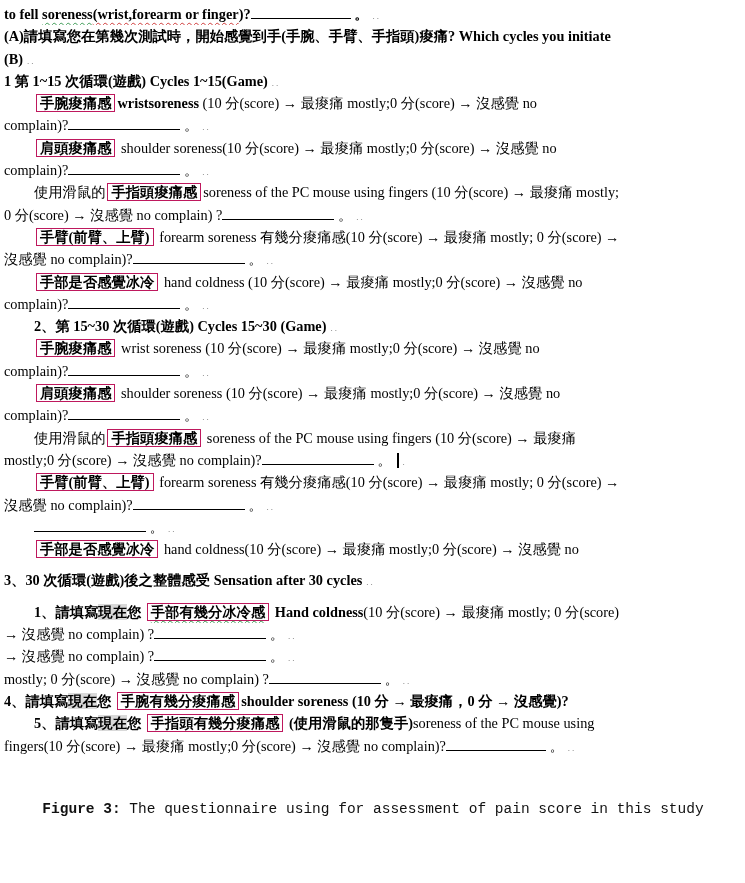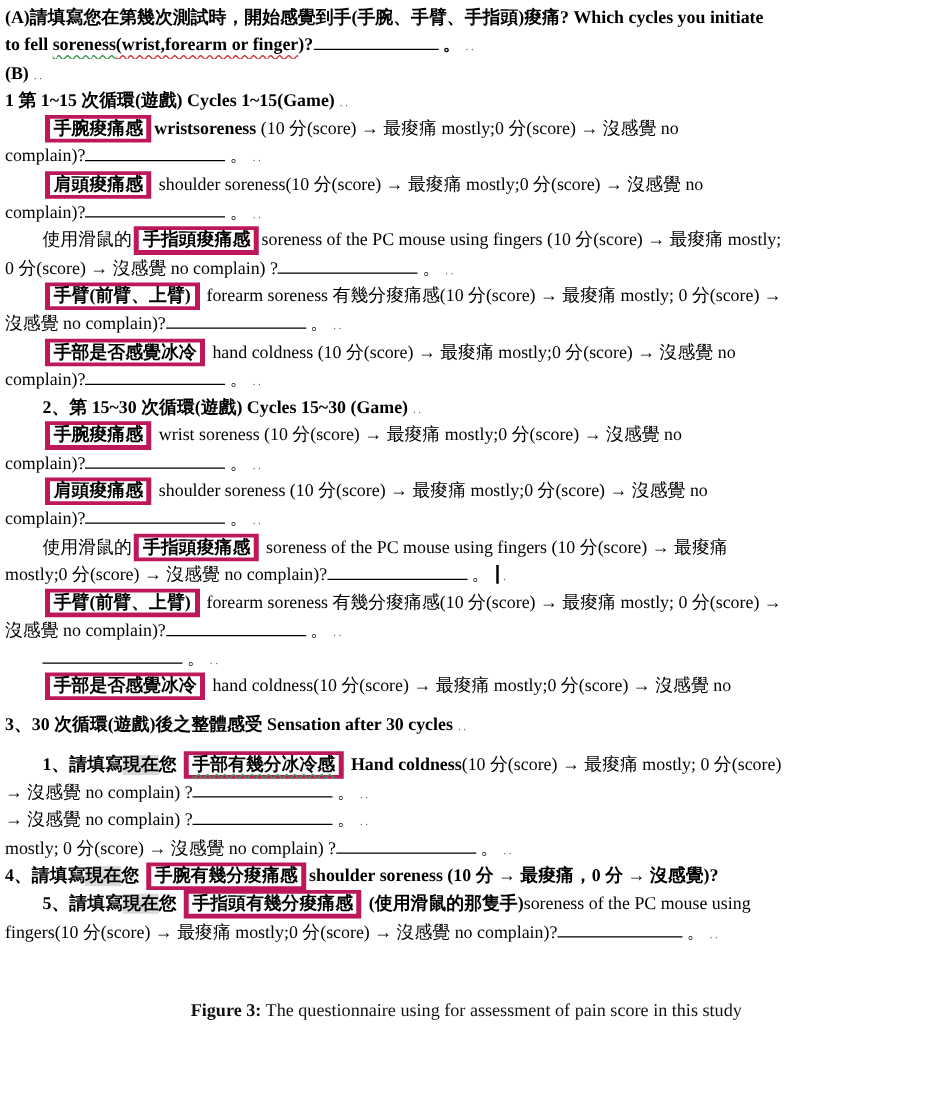--- a/index.html
+++ b/index.html
@@ -20,21 +20,21 @@
     line-height: 22.3px;
     height: 22.3px;
     white-space: nowrap;
     overflow: hidden;
   }
   .line.indent { padding-left: 30px; }
   .line.space-above { margin-top: 9px; }
   .run { }
   .bold { font-weight: bold; }
   .box {
-    border: 4px solid #be185d;
+    border: 1px solid #be185d;
     padding: 0 3px;
     margin: 0 2px;
   }
   .hl { background: #d9d9d9; margin-top: 29px; }
   .wavy-green {
     text-decoration: underline;
     text-decoration-style: wavy;
     text-decoration-color: #3d9b55;
     text-decoration-thickness: 1px;
     text-underline-offset: 3px;
@@ -62,32 +62,32 @@
   }
   .pmarks {
     color: #6a6a6a;
     font-size: 9px;
     letter-spacing: 2px;
     margin-left: 4px;
   }
   .caption {
     margin-top: 44px;
     text-align: center;
-    font-family: Liberation Serif, serif;
+    font-family: Liberation Mono, monospace;
     font-size: 14.5px;
     color: #111;
   }
 </style>
 </head>
 <body>
 
 <div class="doc">
   <div id="doc-body">
+      <div class="line"><span class="run bold">to fell </span><span class="run bold wavy-green">soreness</span><span class="run bold wavy-red">(wrist,forearm or finger</span><span class="run bold">)?</span><span class="blank" style="width: 100px;"></span><span class="run bold"> 。</span><span class="pmarks">..</span></div>
       <div class="line"><span class="run bold">(A)請填寫您在第幾次測試時，開始感覺到手(手腕、手臂、手指頭)痠痛? Which cycles you initiate</span></div>
-      <div class="line"><span class="run bold">to fell </span><span class="run bold wavy-green">soreness</span><span class="run bold wavy-red">(wrist,forearm or finger</span><span class="run bold">)?</span><span class="blank" style="width: 100px;"></span><span class="run bold"> 。</span><span class="pmarks">..</span></div>
       <div class="line"><span class="run bold">(B)</span><span class="pmarks">..</span></div>
       <div class="line"><span class="run bold">1 第 1~15 次循環(遊戲) Cycles 1~15(Game)</span><span class="pmarks">..</span></div>
       <div class="line indent"><span class="run bold box">手腕痠痛感</span><span class="run bold">wristsoreness </span><span class="run">(10 分(score) → 最痠痛 mostly;0 分(score) → 沒感覺 no</span></div>
       <div class="line"><span class="run">complain)?</span><span class="blank" style="width: 112px;"></span><span class="run"> 。</span><span class="pmarks">..</span></div>
       <div class="line indent"><span class="run bold box">肩頭痠痛感</span><span class="run"> shoulder soreness(10 分(score) → 最痠痛 mostly;0 分(score) → 沒感覺 no</span></div>
       <div class="line"><span class="run">complain)?</span><span class="blank" style="width: 112px;"></span><span class="run"> 。</span><span class="pmarks">..</span></div>
       <div class="line indent"><span class="run">使用滑鼠的</span><span class="run bold box">手指頭痠痛感</span><span class="run">soreness of the PC mouse using fingers (10 分(score) → 最痠痛 mostly;</span></div>
       <div class="line"><span class="run">0 分(score) → 沒感覺 no complain) ?</span><span class="blank" style="width: 112px;"></span><span class="run"> 。</span><span class="pmarks">..</span></div>
       <div class="line indent"><span class="run bold box">手臂(前臂、上臂)</span><span class="run"> forearm soreness 有幾分痠痛感(10 分(score) → 最痠痛 mostly; 0 分(score) →</span></div>
       <div class="line"><span class="run">沒感覺 no complain)?</span><span class="blank" style="width: 112px;"></span><span class="run"> 。</span><span class="pmarks">..</span></div>

